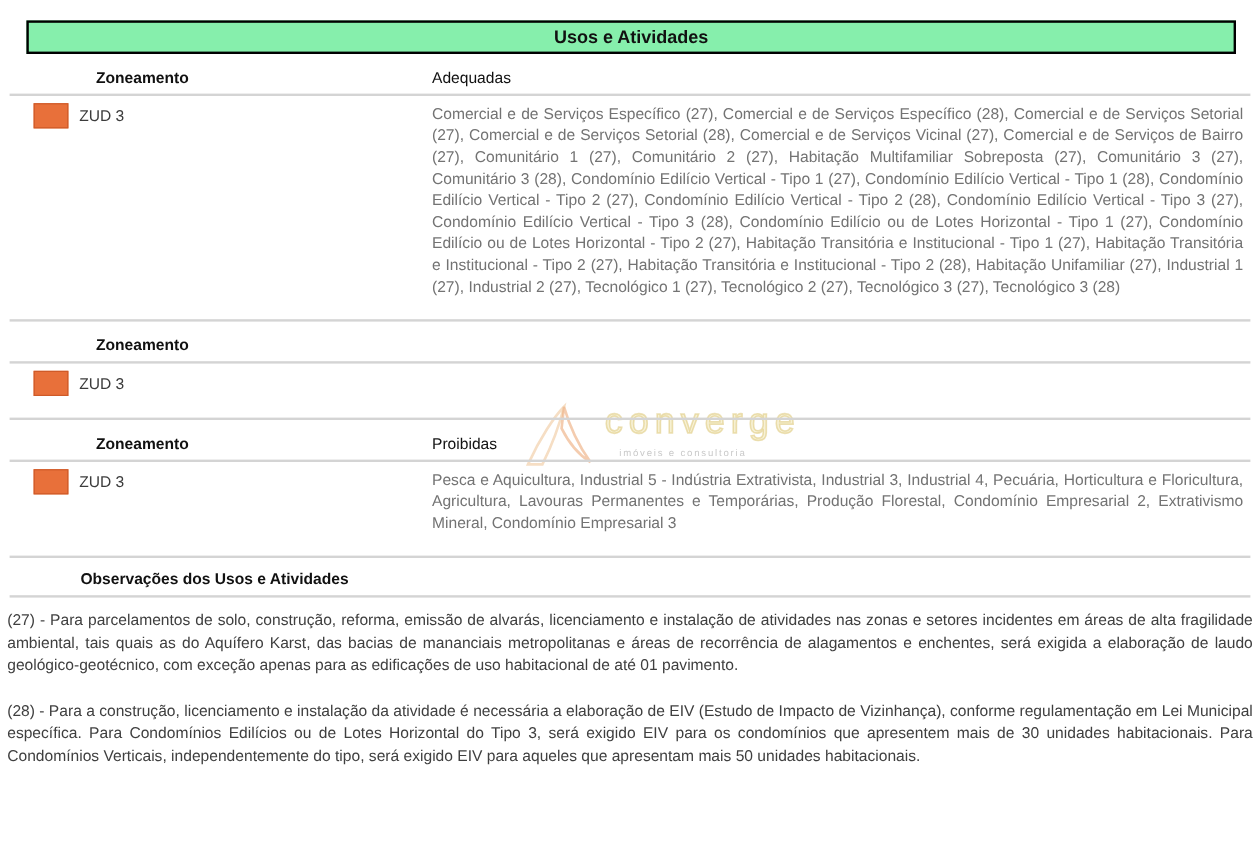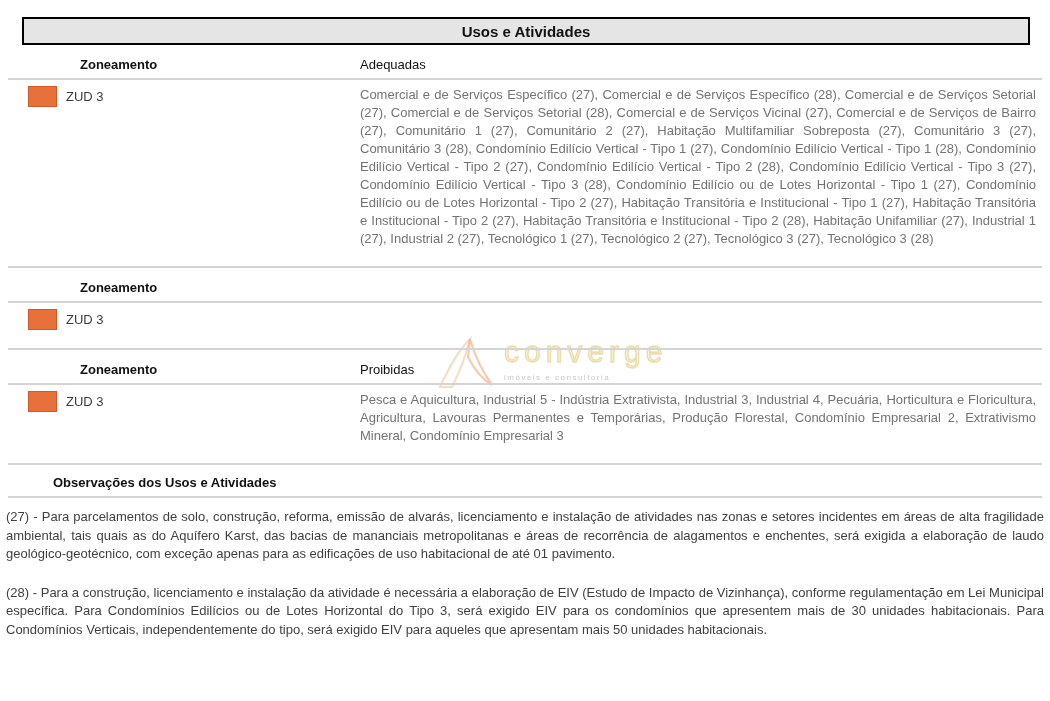--- a/index.html
+++ b/index.html
@@ -17,29 +17,29 @@
     display:flex; align-items:flex-start; pointer-events:none;
   }
   .wm-logo { width:62px; height:56px; opacity:.75; }
   .wm-textcol { margin-left:6px; margin-top:2px; }
   .wm-brand {
     font-size:30px; font-weight:normal; letter-spacing:5px; line-height:30px;
     color:rgba(235,220,150,0.40);
     -webkit-text-stroke:1.3px rgba(220,198,120,0.55);
   }
   .wm-tagline {
-    margin-top:6px; margin-left:0;
+    margin-top:6px; margin-left:12px;
     font-size:8px; letter-spacing:1.5px; color:#c9c9c9;
   }
 
   .content { position:relative; z-index:2; }
 
   .title-bar {
     margin:17px 20px 0 22px; width:1008px; height:28px;
-    background:#e5e5e5; border:2px solid #000000;
+    background:#86efac; border:2px solid #000000;
     display:flex; align-items:center; justify-content:center;
     font-size:15px; font-weight:bold; color:#111;
   }
 
   .row { display:flex; }
   .col-zone { width:360px; flex-shrink:0; }
   .col-main { flex:1; padding-right:14px; }
 
   .hdr-row { padding:12px 0 6px 0; }
   .hdr-row .col-zone { padding-left:80px; font-size:13px; font-weight:bold; color:#111; }
@@ -54,21 +54,21 @@
   }
   .zone-label {
     display:inline-block; margin-left:9px; margin-top:3px;
     font-size:13px; color:#3c3c3c; vertical-align:top;
   }
   .body-text {
     font-size:13px; line-height:18px; color:#737373;
     text-align:justify;
   }
 
-  .obs-heading { padding:10px 0 6px 53px; font-size:13px; font-weight:bold; color:#111; }
+  .obs-heading { padding:10px 0 6px 53px; font-size:13px; font-weight:bold; color:#111;margin-left:14px; }
 
   .note {
     margin:10px 6px 0 6px;
     font-size:13px; line-height:18.5px; color:#3f3f3f;
     text-align:justify;
   }
   .note + .note { margin-top:20px; }
 </style>
 </head>
 <body>

